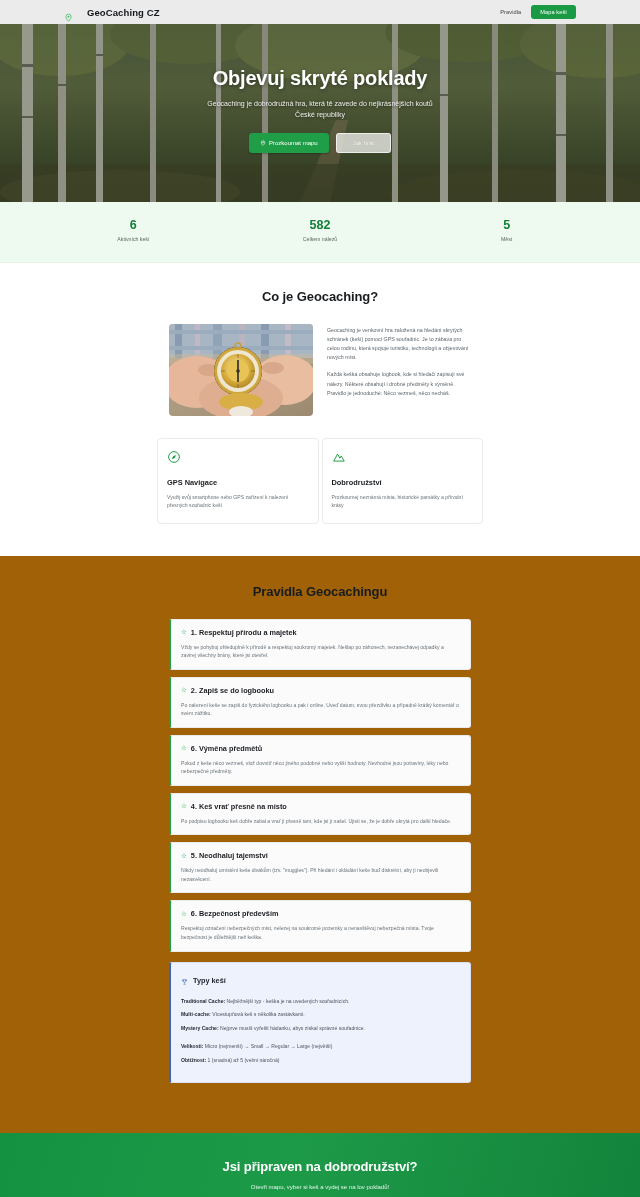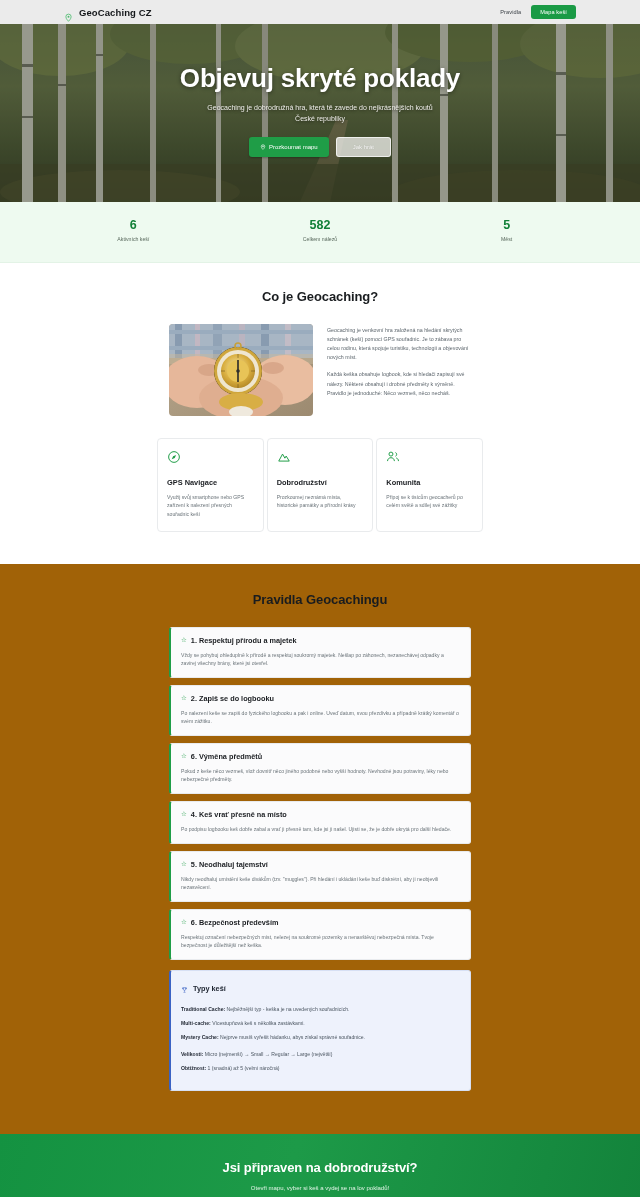--- a/index.html
+++ b/index.html
@@ -16,21 +16,21 @@
   .navbar {
     height: 24px;
     background: #ebebeb;
     display: flex;
     align-items: center;
     padding: 0 64px;
     justify-content: space-between;
     position: relative;
     z-index: 20;
   }
-  .brand { display: flex; align-items: center; gap: 6px; }
+  .brand { display: flex; align-items: center; gap: 14px; }
   .brand-mark { width: 9px; height: 9px; display: block; }
   .brand-text {
     font-size: 9.5px; font-weight: bold; color: #14171a; letter-spacing: 0.1px;
   }
   .nav-right { display: flex; align-items: center; gap: 10px; }
   .nav-link {
     font-size: 5.6px; color: #3b4046; text-decoration: none; letter-spacing: .1px;
   }
   .nav-btn {
     background: #1a9a45;
@@ -55,21 +55,21 @@
   .hero-overlay {
     position: absolute; inset: 0;
     background: rgba(24,34,20,0.34);
   }
   .hero-inner {
     position: relative; z-index: 3;
     text-align: center;
     padding-bottom: 6px;
   }
   .hero-title {
-    font-size: 26px; font-weight: bold; color: #ffffff;
+    font-size: 20px; font-weight: bold; color: #ffffff;
     letter-spacing: -0.2px;
     text-shadow: 0 1px 4px rgba(0,0,0,.45);
     margin-bottom: 9px;
   }
   .hero-sub {
     font-size: 7px; line-height: 1.55; color: #f0efeb;
     text-shadow: 0 1px 3px rgba(0,0,0,.5);
     max-width: 230px; margin: 0 auto 13px;
   }
   .hero-btns { display: flex; gap: 7px; justify-content: center; }
@@ -134,21 +134,21 @@
     background: #fff;
   }
   .card-icon { margin-bottom: 10px; display: block; }
   .card-title {
     font-size: 7.4px; font-weight: bold; color: #1a1d21; margin-bottom: 6px;
   }
   .card-desc { font-size: 5.1px; line-height: 1.62; color: #6a7379; }
 
   
   .rules-section { background: #a16207; padding: 28px 0 34px; }
-  .rules-list { width: 302px; margin: 9px auto; }
+  .rules-list { width: 302px; margin: 16px auto; }
   .rule {
     background: #fbfbfc;
     border: 1px solid #e9ebee;
     border-left: 2.5px solid #1f9d47;
     border-radius: 3px;
     padding: 8px 10px 9px;
     margin-bottom: 7px;
   }
   .rule-head {
     display: flex; align-items: center; gap: 4px; margin-bottom: 6px;
@@ -374,32 +374,20 @@
       </div>
       <div class="card">
         <span class="card-icon">
           <svg width="14" height="14" viewBox="0 0 24 24" fill="none" stroke="#1f9d47" stroke-width="1.7" stroke-linejoin="round">
             <path d="M3 19l6.5-12 4 7 2.2-3.6L21 19z"></path>
           </svg>
         </span>
         <div class="card-title">Dobrodružství</div>
         <div class="card-desc">Prozkoumej neznámá místa, historické památky a přírodní krásy</div>
       </div>
-      <div class="card">
-        <span class="card-icon">
-          <svg width="14" height="14" viewBox="0 0 24 24" fill="none" stroke="#1f9d47" stroke-width="1.7">
-            <circle cx="8.5" cy="7" r="3.4"></circle>
-            <path d="M2.6 19c0-3.3 2.7-5.8 5.9-5.8s5.9 2.5 5.9 5.8"></path>
-            <path d="M16.2 4.4a3.4 3.4 0 010 6.3"></path>
-            <path d="M17.6 13.6c2.2.7 3.8 2.8 3.8 5.4"></path>
-          </svg>
-        </span>
-        <div class="card-title">Komunita</div>
-        <div class="card-desc">Připoj se k tisícům geocacherů po celém světě a sdílej své zážitky</div>
-      </div>
     </div>
   </div>
 
   <div class="rules-section">
     <div class="section-title">Pravidla Geocachingu</div>
     <div class="rules-list">
 
       <div class="rule">
         <div class="rule-head">
           <span class="star">☆</span>

